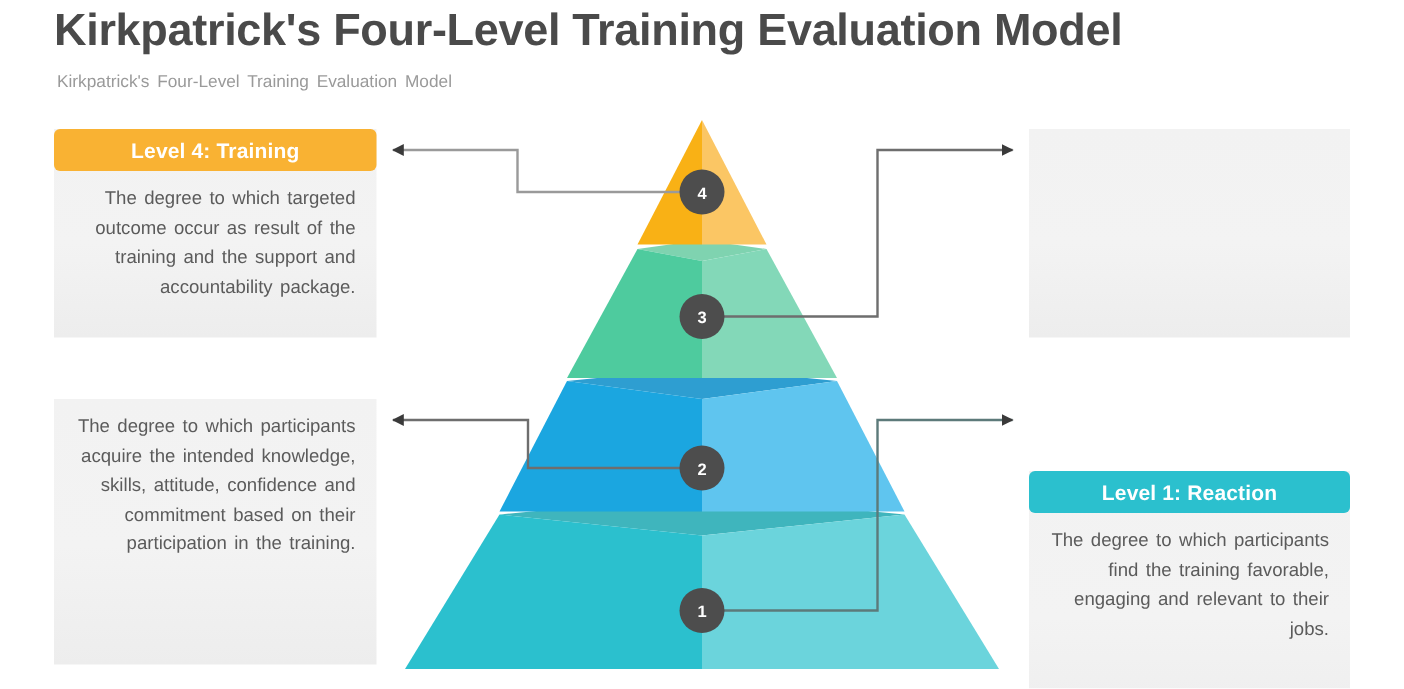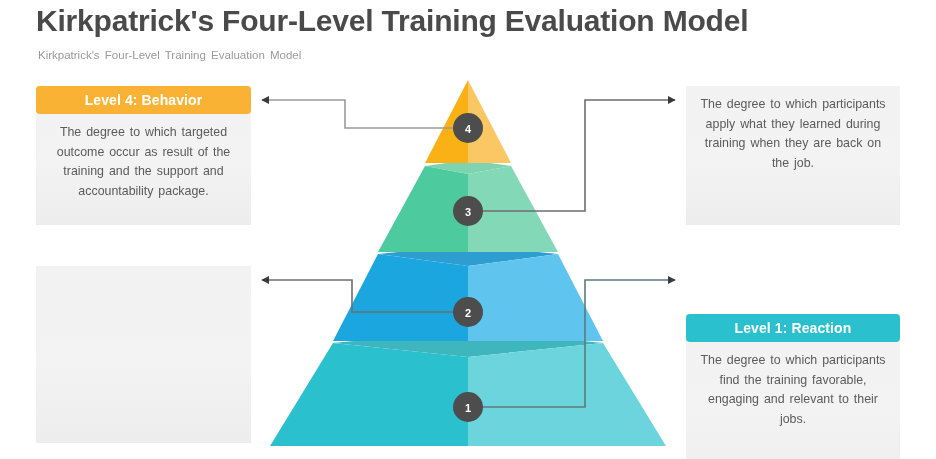--- a/index.html
+++ b/index.html
@@ -52,21 +52,21 @@
     display: flex;
     align-items: center;
     justify-content: center;
     color: #ffffff;
     font-size: 14px;
     font-weight: 700;
     letter-spacing: 0.1px;
   }
   .card-body {
     padding: 9px 14px 0 14px;
-    text-align: center;
+    text-align: right;
     font-size: 12.4px;
     line-height: 19.5px;
     color: #5b5b5b;
     word-spacing: 1.5px;
   }
 
   #card-l4 { left: 36px;  top: 86px;  width: 215px; height: 139px; }
   #card-l3 { left: 686px; top: 86px;  width: 214px; height: 139px; }
   #card-l2 { left: 36px;  top: 266px; width: 215px; height: 177px; }
   #card-l1 { left: 686px; top: 266px; width: 214px; height: 177px; margin-top: 48px; }
@@ -147,29 +147,29 @@
       <circle cx="468" cy="312" r="15" fill="#4d4d4d"></circle>
       <text class="badge-text" x="468" y="316.5" text-anchor="middle">2</text>
     </g>
     <g>
       <circle cx="468" cy="407" r="15" fill="#4d4d4d"></circle>
       <text class="badge-text" x="468" y="411.5" text-anchor="middle">1</text>
     </g>
   </svg>
 
   <div class="card" id="card-l4">
-    <div class="card-header" style="background:#f9b233">Level 4: Behavior</div>
+    <div class="card-header" style="background:#f9b233">Level 4: Training</div>
     <div class="card-body">The degree to which targeted outcome occur as result of the training and the support and accountability package.</div>
   </div>
 
   <div class="card" id="card-l3">
-    <div class="card-body">The degree to which participants apply what they learned during training when they are back on the job.</div>
   </div>
 
   <div class="card" id="card-l2">
+    <div class="card-body">The degree to which participants acquire the intended knowledge, skills, attitude, confidence and commitment based on their participation in the training.</div>
   </div>
 
   <div class="card" id="card-l1">
     <div class="card-header" style="background:#2bc0ce">Level 1: Reaction</div>
     <div class="card-body">The degree to which participants find the training favorable, engaging and relevant to their jobs.</div>
   </div>
 
 </div>
 
 </body></html>

